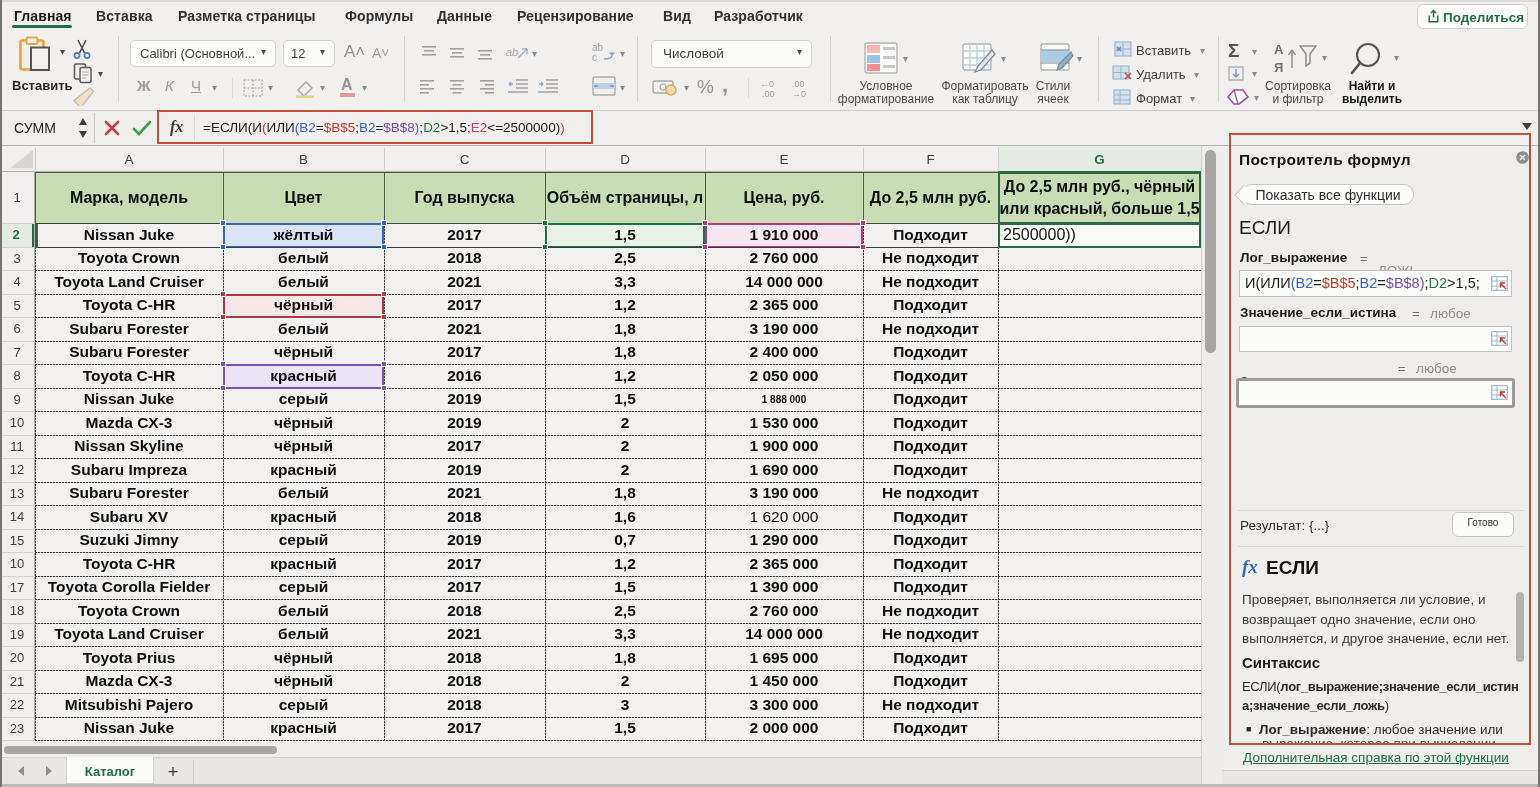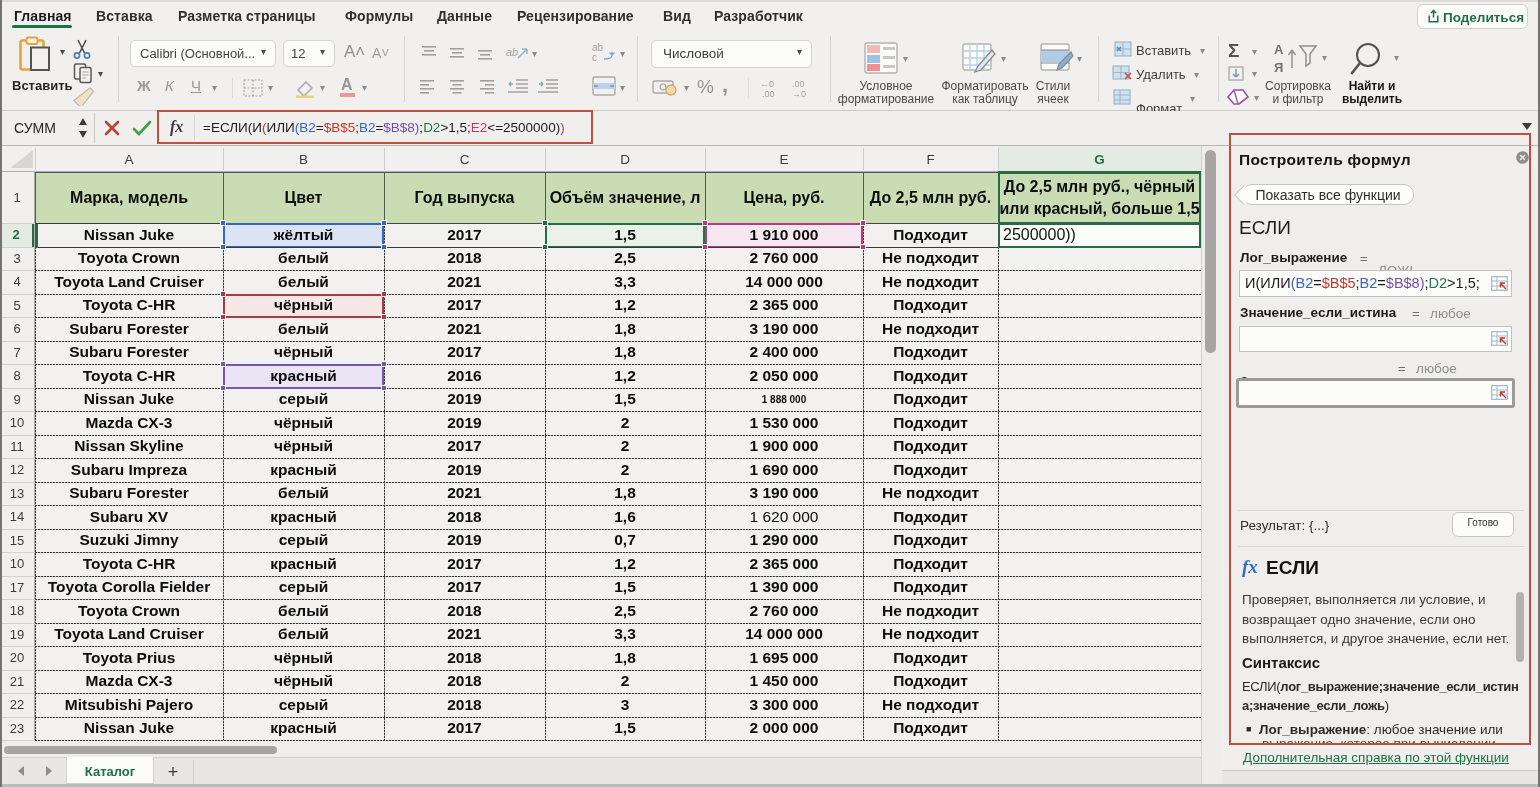--- a/index.html
+++ b/index.html
@@ -193,21 +193,21 @@
     <path d="M13 9l6 6M19 9l-6 6" stroke="#c94f43" stroke-width="1.7"></path>
   </svg>
 
 <div style="position:absolute;left:1136px;top:67px;font-size:13px;color:#3f3e3d;">Удалить</div>
 <div style="position:absolute;left:1194px;top:69px;font-size:10px;color:#8c8b8a;">▾</div>
 <svg class="ab" style="left:1112px;top:88px;" width="20" height="18" viewBox="0 0 20 18">
     <rect x="2" y="2" width="16" height="14" fill="#cfe0f0" stroke="#9fb6cc" stroke-width="1.2"></rect>
     <path d="M2 7h16M2 12h16M8 2v14" stroke="#9fb6cc" stroke-width="1.1"></path>
   </svg>
 
-<div style="position:absolute;left:1136px;top:91px;font-size:13px;color:#3f3e3d;margin-top:10px;">Формат</div>
+<div style="position:absolute;left:1136px;top:91px;font-size:13px;color:#3f3e3d;">Формат</div>
 <div style="position:absolute;left:1190px;top:93px;font-size:10px;color:#8c8b8a;">▾</div>
 <div style="position:absolute;left:1228px;top:40px;font-size:19px;font-weight:600;color:#555453;">Σ</div>
 <div style="position:absolute;left:1252px;top:46px;font-size:10px;color:#8c8b8a;">▾</div>
 <svg class="ab" style="left:1228px;top:66px;" width="18" height="16" viewBox="0 0 18 16">
     <rect x="1" y="1" width="14" height="13" fill="none" stroke="#a9a8a7" stroke-width="1.3"></rect>
     <path d="M8 3v8M8 11l-3-3M8 11l3-3" stroke="#6f94bb" stroke-width="1.4" fill="none"></path>
   </svg>
 <div style="position:absolute;left:1252px;top:68px;font-size:10px;color:#8c8b8a;">▾</div>
 <svg class="ab" style="left:1226px;top:88px;" width="24" height="18" viewBox="0 0 24 18">
     <path d="M8 2h9l5 7-9 7H8l-6-7z" fill="#fff" stroke="#9b4f9e" stroke-width="1.6"></path>
@@ -315,21 +315,21 @@
 <div style="position:absolute;left:0.0px;top:693.0px;width:34.0px;height:23.5px;display:flex;align-items:center;justify-content:center;font-size:13px;font-weight:400;color:#3e3d3c;">22</div>
 <div style="position:absolute;left:0;top:716.5px;width:35px;height:1px;background:#d5d3d2;"></div>
 <div style="position:absolute;left:0.0px;top:716.5px;width:34.0px;height:23.5px;display:flex;align-items:center;justify-content:center;font-size:13px;font-weight:400;color:#3e3d3c;">23</div>
 <div style="position:absolute;left:0;top:740.0px;width:35px;height:1px;background:#d5d3d2;"></div>
 <div style="position:absolute;left:0;top:223.0px;width:35px;height:1px;background:#d5d3d2;"></div>
 <div style="position:absolute;left:35px;top:172px;width:1166px;height:568.0px;background:#f2f1f0;"></div>
 <div style="position:absolute;left:35px;top:172px;width:1166px;height:51px;background:#c9dcb3;"></div>
 <div style="position:absolute;left:35.0px;top:172.0px;width:188.0px;height:51.0px;display:flex;align-items:center;justify-content:center;font-size:16px;font-weight:700;color:#0d0d0d;">Марка, модель</div>
 <div style="position:absolute;left:223.0px;top:172.0px;width:161.0px;height:51.0px;display:flex;align-items:center;justify-content:center;font-size:16px;font-weight:700;color:#0d0d0d;">Цвет</div>
 <div style="position:absolute;left:384.0px;top:172.0px;width:161.0px;height:51.0px;display:flex;align-items:center;justify-content:center;font-size:16px;font-weight:700;color:#0d0d0d;">Год выпуска</div>
-<div style="position:absolute;left:545.0px;top:172.0px;width:160.0px;height:51.0px;display:flex;align-items:center;justify-content:center;font-size:16px;font-weight:700;color:#0d0d0d;">Объём значение, л</div>
+<div style="position:absolute;left:545.0px;top:172.0px;width:160.0px;height:51.0px;display:flex;align-items:center;justify-content:center;font-size:16px;font-weight:700;color:#0d0d0d;">Объём страницы, л</div>
 <div style="position:absolute;left:705.0px;top:172.0px;width:158.0px;height:51.0px;display:flex;align-items:center;justify-content:center;font-size:16px;font-weight:700;color:#0d0d0d;">Цена, руб.</div>
 <div style="position:absolute;left:863.0px;top:172.0px;width:135.0px;height:51.0px;display:flex;align-items:center;justify-content:center;font-size:16px;font-weight:700;color:#0d0d0d;">До 2,5 млн руб.</div>
 <div style="position:absolute;left:998px;top:172px;width:203px;height:51px;display:flex;align-items:center;justify-content:center;text-align:center;font-size:16px;font-weight:700;color:#0d0d0d;line-height:21.5px;">До 2,5 млн руб., чёрный<br>или красный, больше 1,5</div>
 <div style="position:absolute;left:35px;top:172px;width:1px;height:568.0px;background-image:repeating-linear-gradient(180deg,#3a3a3a 0,#3a3a3a 2px,#b9b8b7 2px,#b9b8b7 3px);"></div>
 <div style="position:absolute;left:223px;top:172px;width:1px;height:568.0px;background-image:repeating-linear-gradient(180deg,#3a3a3a 0,#3a3a3a 2px,#b9b8b7 2px,#b9b8b7 3px);"></div>
 <div style="position:absolute;left:384px;top:172px;width:1px;height:568.0px;background-image:repeating-linear-gradient(180deg,#3a3a3a 0,#3a3a3a 2px,#b9b8b7 2px,#b9b8b7 3px);"></div>
 <div style="position:absolute;left:545px;top:172px;width:1px;height:568.0px;background-image:repeating-linear-gradient(180deg,#3a3a3a 0,#3a3a3a 2px,#b9b8b7 2px,#b9b8b7 3px);"></div>
 <div style="position:absolute;left:705px;top:172px;width:1px;height:568.0px;background-image:repeating-linear-gradient(180deg,#3a3a3a 0,#3a3a3a 2px,#b9b8b7 2px,#b9b8b7 3px);"></div>
 <div style="position:absolute;left:863px;top:172px;width:1px;height:568.0px;background-image:repeating-linear-gradient(180deg,#3a3a3a 0,#3a3a3a 2px,#b9b8b7 2px,#b9b8b7 3px);"></div>
 <div style="position:absolute;left:998px;top:172px;width:1px;height:568.0px;background-image:repeating-linear-gradient(180deg,#3a3a3a 0,#3a3a3a 2px,#b9b8b7 2px,#b9b8b7 3px);"></div>

